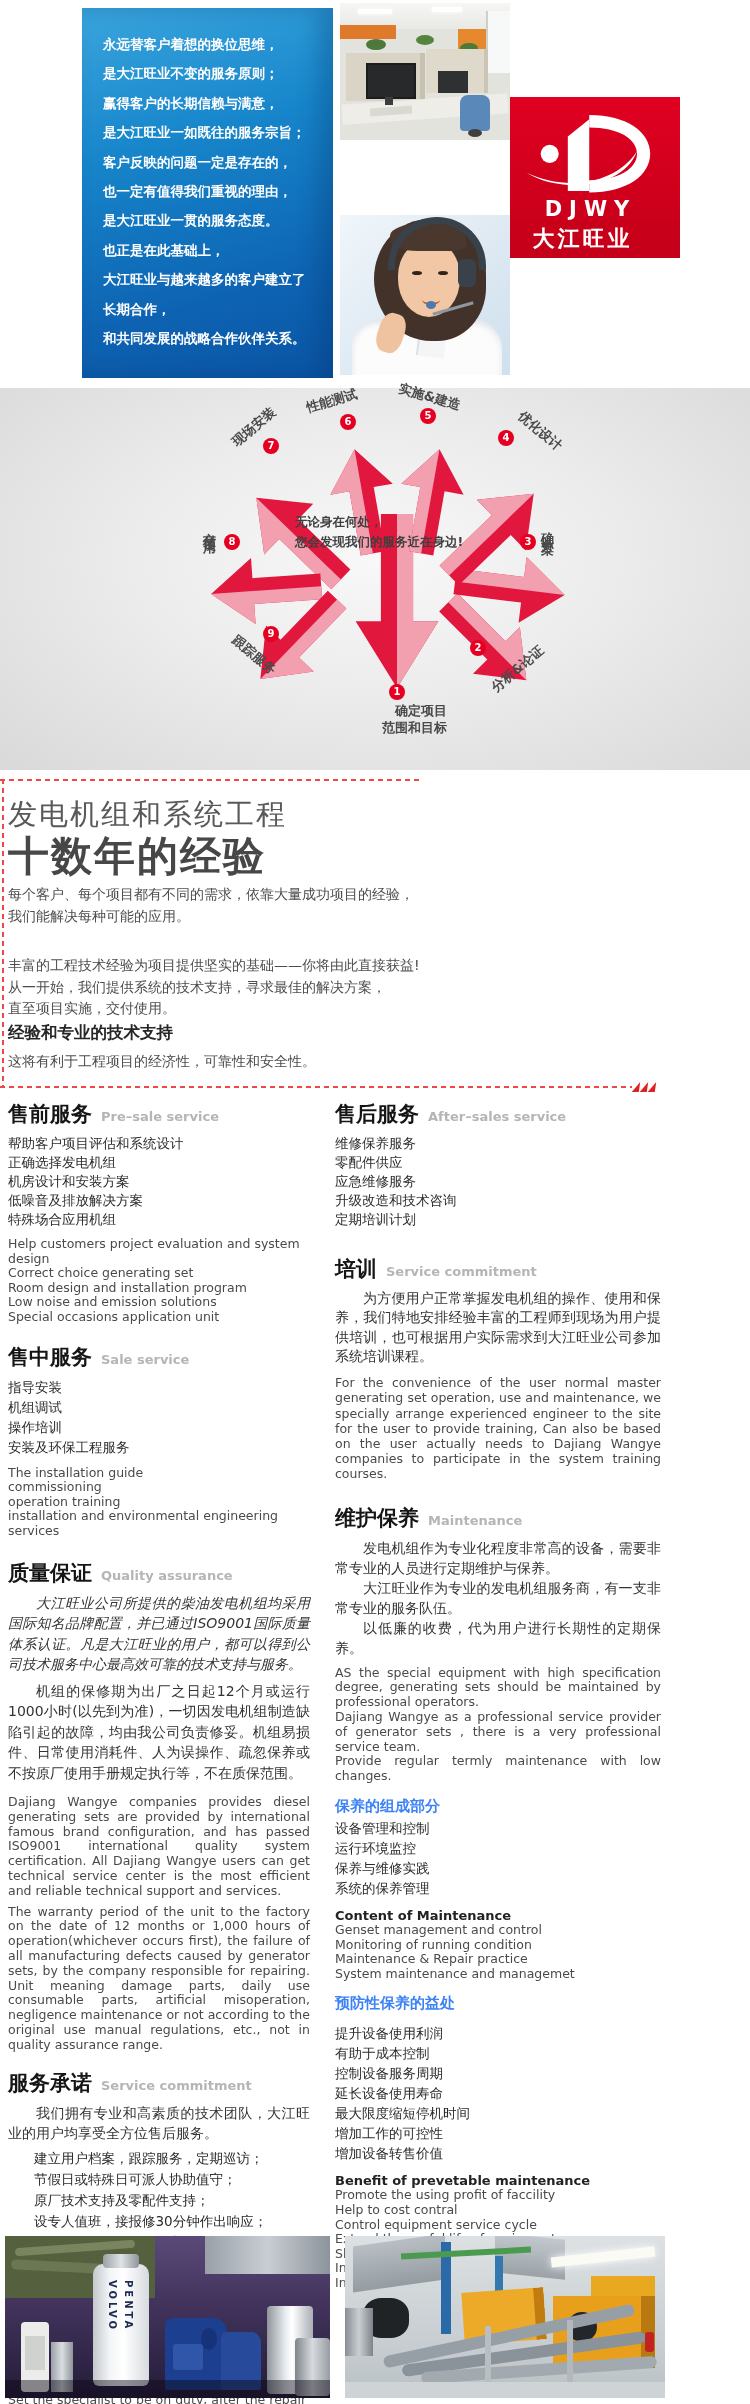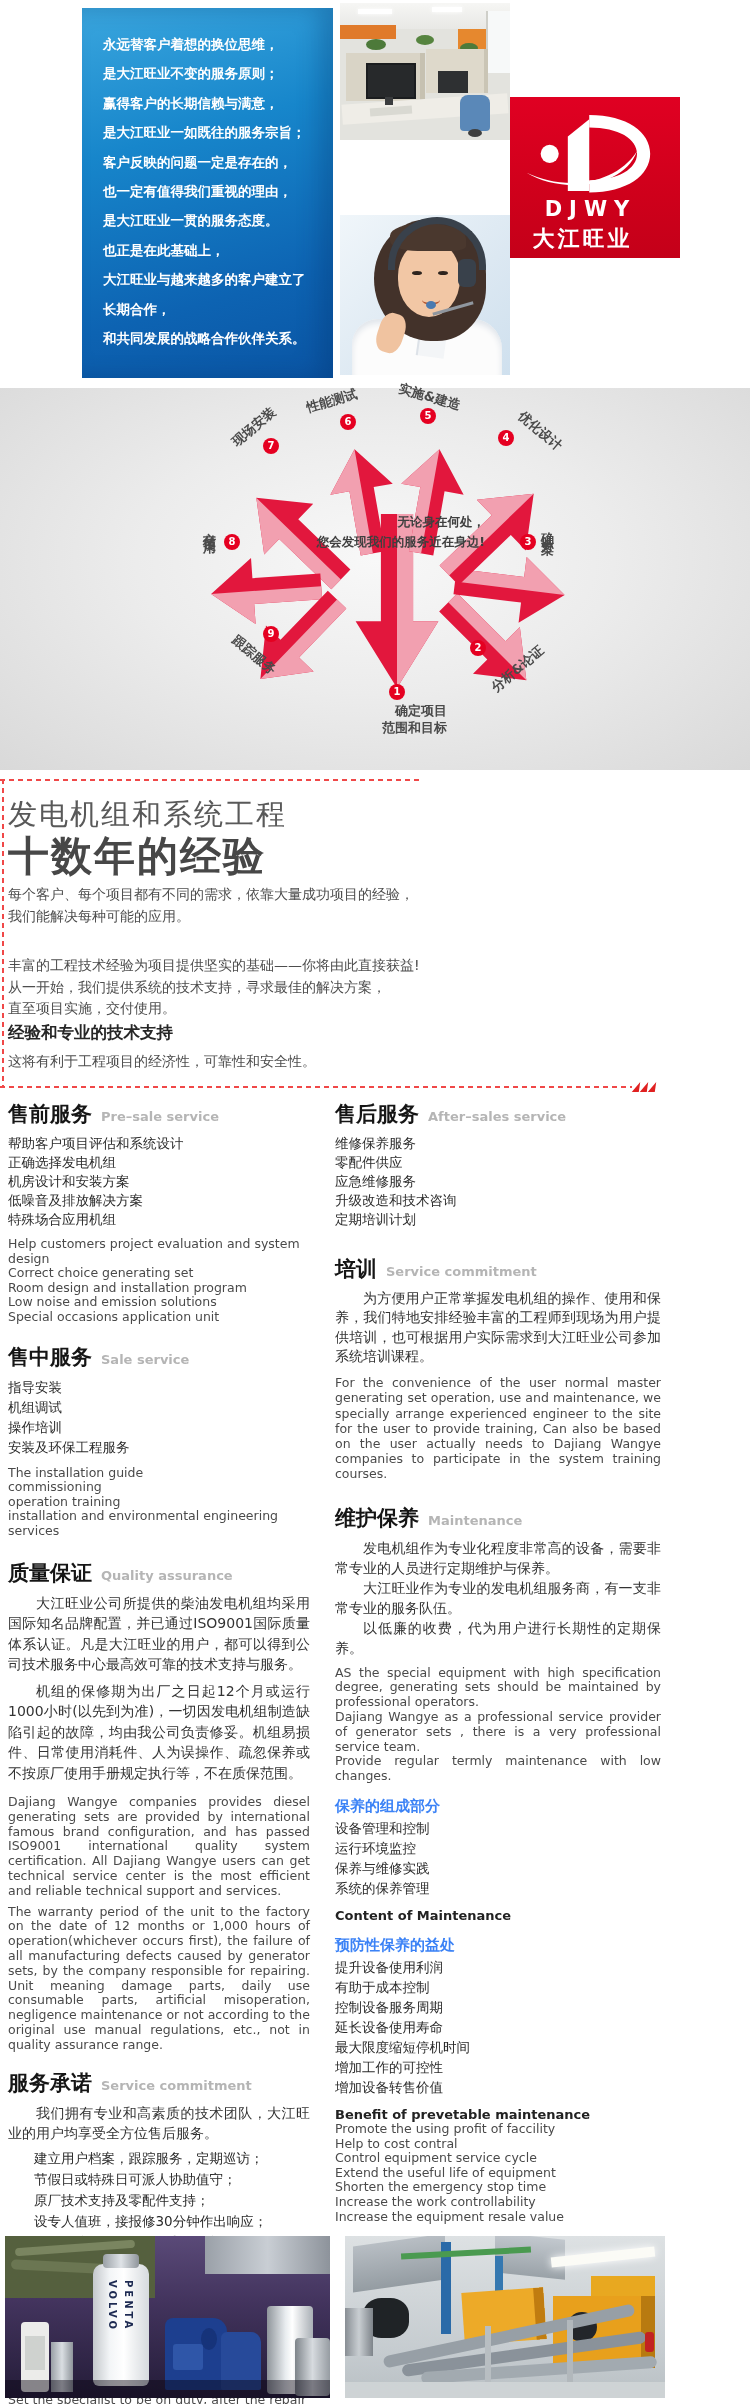--- a/index.html
+++ b/index.html
@@ -22,21 +22,21 @@
   .logo-abbr{position:absolute;left:0;top:100px;width:154px;color:#fff;font-size:21px;font-weight:700;letter-spacing:7px;text-indent:7px;text-align:center;}
   .logo-name{position:absolute;left:0;top:127px;width:145px;color:#fff;font-size:22px;font-weight:700;letter-spacing:3px;}
 
   
   .diagram{position:absolute;left:0;top:388px;width:750px;height:382px;
     background:radial-gradient(ellipse at 50% 45%,#f8f8f8 0%,#ececec 45%,#d9d9d9 100%);}
   .badge{position:absolute;width:16px;height:16px;border-radius:50%;background:#e50021;
     color:#fff;font-size:10px;font-weight:700;line-height:16px;text-align:center;}
   .dlabel{position:absolute;font-size:13px;font-weight:700;color:#4a4a4a;white-space:nowrap;}
   .vert{writing-mode:vertical-rl;letter-spacing:3px;}
-  .dcenter{position:absolute;left:295px;top:124px;width:190px;text-align:right;
+  .dcenter{position:absolute;left:295px;top:124px;width:190px;text-align:left;
     font-size:12.5px;font-weight:700;color:#3f3f3f;line-height:20px;}
   .s1lbl{position:absolute;left:347px;top:314px;width:100px;text-align:right;
     font-size:13px;font-weight:700;color:#4a4a4a;line-height:17px;}
 
   
   .exp{position:absolute;left:0;top:779px;width:750px;height:311px;background:#fff;}
   .dash-h{position:absolute;height:2px;background:repeating-linear-gradient(90deg,#f04848 0 5px,transparent 5px 9px);}
   .dash-v{position:absolute;width:2px;background:repeating-linear-gradient(180deg,#f04848 0 5px,transparent 5px 9px);}
   .tri{display:inline-block;width:0;height:0;border-left:4px solid transparent;border-right:3px solid transparent;
     border-bottom:10px solid #e02020;transform:skewX(-24deg);margin-right:1px;}
@@ -245,21 +245,21 @@
     <div class="enlist" style="margin-top:9px;">
       <div>The installation guide</div>
       <div>commissioning</div>
       <div>operation training</div>
       <div>installation and environmental engineering services</div>
     </div>
 
     <div class="h2" style="margin-top:20px;">
       <span class="h2-cn">质量保证</span><span class="h2-en">Quality assurance</span>
     </div>
-    <p class="cnp" style="margin-top:4px;">大江旺业公司所提供的柴油发电机组均采用国际知名品牌配置，并已通过ISO9001国际质量体系认证。凡是大江旺业的用户，都可以得到公司技术服务中心最高效可靠的技术支持与服务。</p>
+    <p class="cnp" style="margin-top:4px;font-style:italic;">大江旺业公司所提供的柴油发电机组均采用国际知名品牌配置，并已通过ISO9001国际质量体系认证。凡是大江旺业的用户，都可以得到公司技术服务中心最高效可靠的技术支持与服务。</p>
     <p class="cnp" style="margin-top:6px;">机组的保修期为出厂之日起12个月或运行1000小时(以先到为准)，一切因发电机组制造缺陷引起的故障，均由我公司负责修妥。机组易损件、日常使用消耗件、人为误操作、疏忽保养或不按原厂使用手册规定执行等，不在质保范围。</p>
     <p class="enp" style="margin-top:12px;">Dajiang Wangye companies provides diesel generating sets are provided by international famous brand configuration, and has passed ISO9001 international quality system certification. All Dajiang Wangye users can get technical service center is the most efficient and reliable technical support and services.</p>
     <p class="enp" style="margin-top:6px;">The warranty period of the unit to the factory on the date of 12 months or 1,000 hours of operation(whichever occurs first), the failure of all manufacturing defects caused by generator sets, by the company responsible for repairing. Unit meaning damage parts, daily use consumable parts, artificial misoperation, negligence maintenance or not according to the original use manual regulations, etc., not in quality assurance range.</p>
 
     <div class="h2" style="margin-top:16px;">
       <span class="h2-cn">服务承诺</span><span class="h2-en">Service commitment</span>
     </div>
     <p class="cnp" style="margin-top:2px;">我们拥有专业和高素质的技术团队，大江旺业的用户均享受全方位售后服务。</p>
     <div class="cmlist" style="margin-top:4px;">
       <div>建立用户档案，跟踪服务，定期巡访；</div>
@@ -309,23 +309,29 @@
     </div>
 
     <div class="subhead-cn" style="margin-top:13px;">保养的组成部分</div>
     <div class="cnlist2" style="margin-top:2px;">
       <div>设备管理和控制</div>
       <div>运行环境监控</div>
       <div>保养与维修实践</div>
       <div>系统的保养管理</div>
     </div>
     <div class="subhead-en" style="margin-top:10px;">Content of Maintenance</div>
+    <div class="enlist">
+      <div>Genset management and control</div>
+      <div>Monitoring of running condition</div>
+      <div>Maintenance &amp; Repair practice</div>
+      <div>System maintenance and managemet</div>
+    </div>
 
     <div class="subhead-cn" style="margin-top:13px;">预防性保养的益处</div>
-    <div class="cnlist2" style="margin-top:2px;">
+    <div class="cnlist2" style="margin-top:10px;">
       <div>提升设备使用利润</div>
       <div>有助于成本控制</div>
       <div>控制设备服务周期</div>
       <div>延长设备使用寿命</div>
       <div>最大限度缩短停机时间</div>
       <div>增加工作的可控性</div>
       <div>增加设备转售价值</div>
     </div>
     <div class="subhead-en" style="margin-top:10px;">Benefit of prevetable maintenance</div>
     <div class="enlist">

